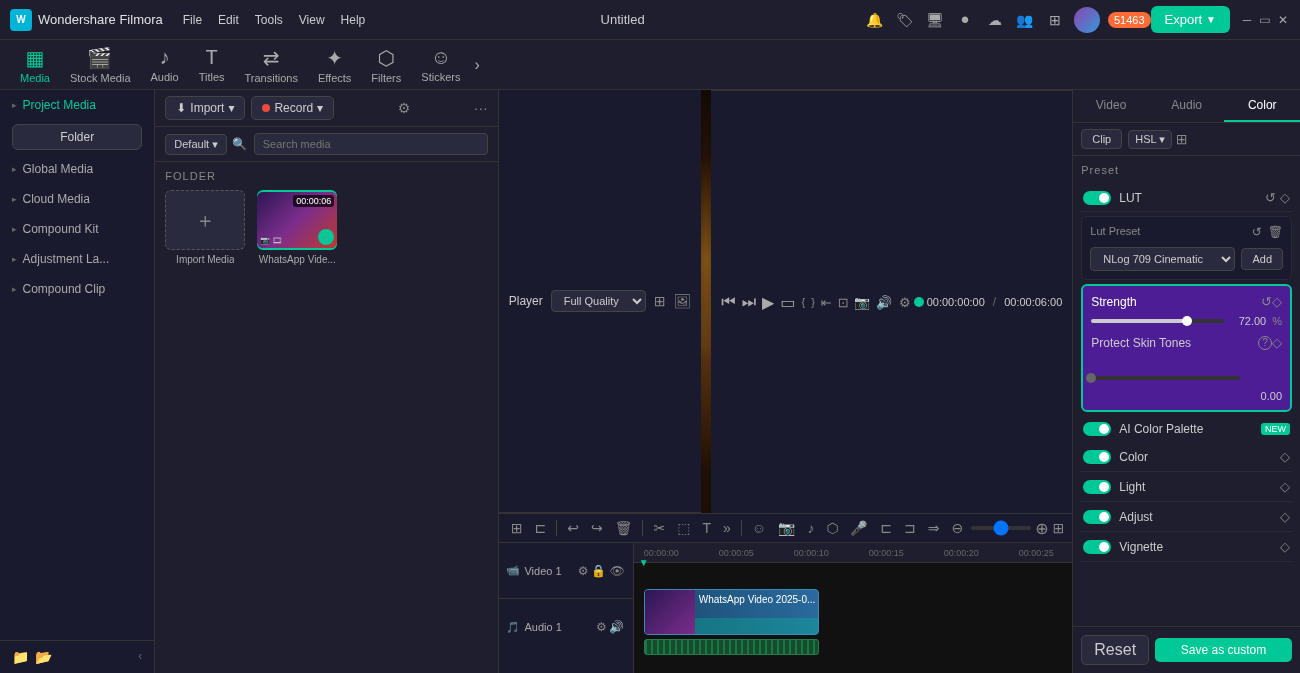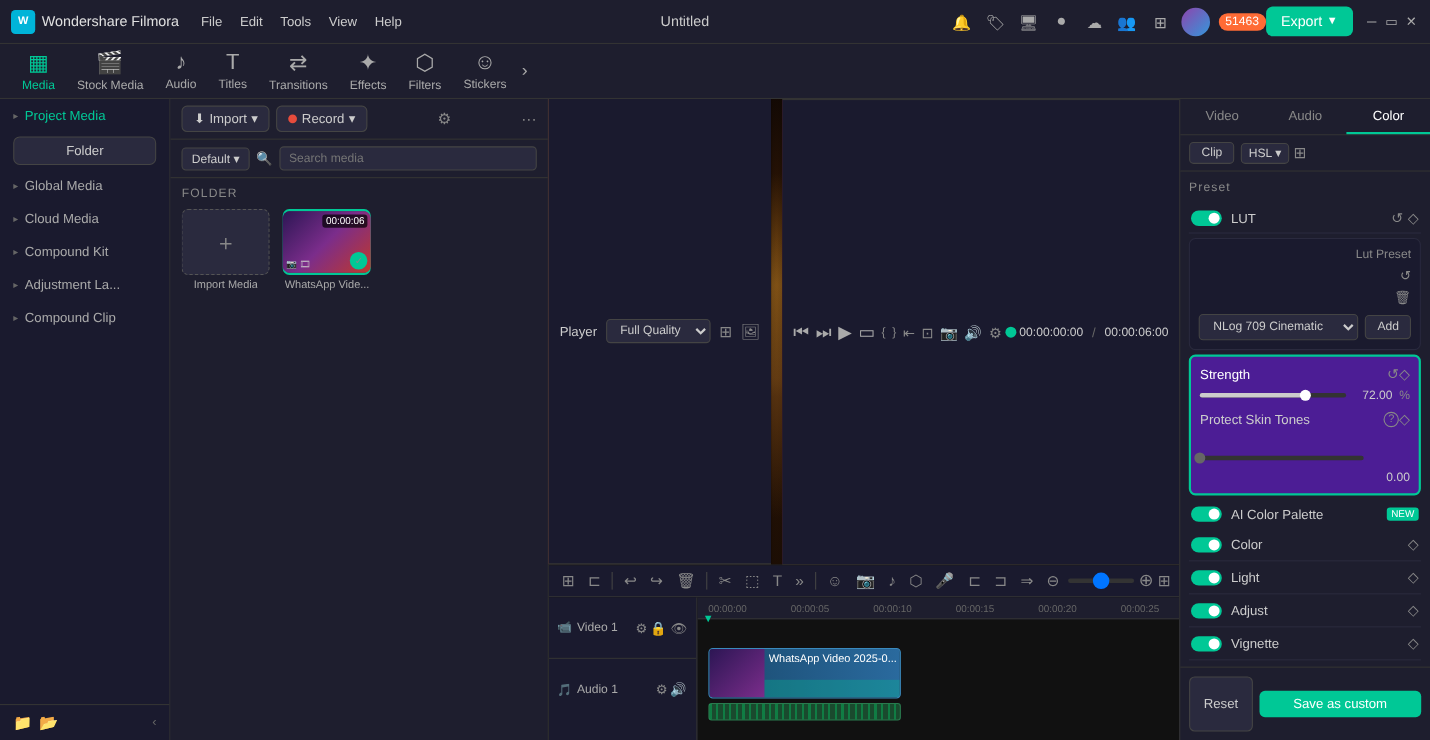--- a/index.html
+++ b/index.html
@@ -102,21 +102,21 @@
     
     .color-row { display: flex; align-items: center; padding: 6px 2px; border-bottom: 1px solid #2a2a3e; }
     .color-toggle { width: 28px; height: 14px; background: #00c896; border-radius: 7px; position: relative; cursor: pointer; flex-shrink: 0; }
     .color-toggle::after { content: ''; position: absolute; right: 2px; top: 2px; width: 10px; height: 10px; background: #fff; border-radius: 50%; }
     .color-row-label { flex: 1; color: #ccc; font-size: 12px; margin-left: 8px; }
     .color-row-actions { display: flex; gap: 4px; }
     .cr-icon { color: #888; cursor: pointer; font-size: 13px; }
 
     
     #lut-preset-section { border: 1px solid #2a2a3e; border-radius: 6px; padding: 8px; margin: 4px 0; background: #1a1a2e; }
-    #lut-preset-row { display: flex; align-items: flex-end; gap: 6px; margin-bottom: 8px; flex-direction: column; }
+    #lut-preset-row { display: flex; align-items: flex-start; gap: 6px; margin-bottom: 8px; }
     #lut-preset-label { color: #888; font-size: 11px; }
     #lut-reset-icon { color: #888; cursor: pointer; margin-left: auto; }
     #lut-delete-icon { color: #888; cursor: pointer; }
     #lut-select-row { display: flex; align-items: center; gap: 6px; }
     #lut-preset-select { flex: 1; background: #2a2a3e; border: 1px solid #444; border-radius: 4px; padding: 4px 8px; color: #ccc; font-size: 11px; cursor: pointer; }
     #lut-add-btn { background: #2a2a3e; border: 1px solid #444; border-radius: 4px; padding: 4px 10px; color: #ccc; font-size: 11px; cursor: pointer; }
 
     
     #strength-section { border: 2px solid #00c896; border-radius: 6px; padding: 8px; margin: 4px 0; background: #4c1d95; }
     #strength-header { display: flex; align-items: center; margin-bottom: 6px; }
@@ -147,21 +147,21 @@
 
     
     .feature-row { display: flex; align-items: center; padding: 7px 2px; border-bottom: 1px solid #2a2a3e; }
     .feature-toggle { width: 28px; height: 14px; background: #00c896; border-radius: 7px; position: relative; cursor: pointer; flex-shrink: 0; }
     .feature-toggle::after { content: ''; position: absolute; right: 2px; top: 2px; width: 10px; height: 10px; background: #fff; border-radius: 50%; }
     .feature-label { flex: 1; color: #ccc; font-size: 12px; margin-left: 8px; }
     .feature-diamond { color: #888; cursor: pointer; font-size: 13px; }
 
     
     #right-bottom { display: flex; align-items: center; padding: 8px; border-top: 1px solid #333; gap: 6px; }
-    #reset-btn { background: #2a2a3e; border: 1px solid #444; border-radius: 5px; padding: 17px 12px; color: #ccc; font-size: 12px; cursor: pointer; }
+    #reset-btn { background: #2a2a3e; border: 1px solid #444; border-radius: 5px; padding: 5px 12px; color: #ccc; font-size: 16px; cursor: pointer; }
     #save-custom-btn { flex: 1; background: #00c896; border: none; border-radius: 5px; padding: 5px 10px; color: #fff; font-size: 12px; cursor: pointer; }
 
     
     #timeline { height: 160px; background: #111; border-top: 1px solid #333; display: flex; flex-direction: column; }
     #timeline-toolbar { display: flex; align-items: center; padding: 4px 8px; background: #1a1a2e; border-bottom: 1px solid #333; gap: 4px; flex-wrap: nowrap; }
     .tl-icon { color: #888; cursor: pointer; font-size: 14px; padding: 2px 4px; }
     .tl-sep { width: 1px; height: 16px; background: #444; margin: 0 2px; }
     #tl-zoom-row { display: flex; align-items: center; gap: 4px; margin-left: auto; }
     #tl-zoom-slider { width: 60px; height: 4px; background: #333; border-radius: 2px; cursor: pointer; appearance: none; }
     #tl-add-track { color: #888; cursor: pointer; font-size: 16px; }

